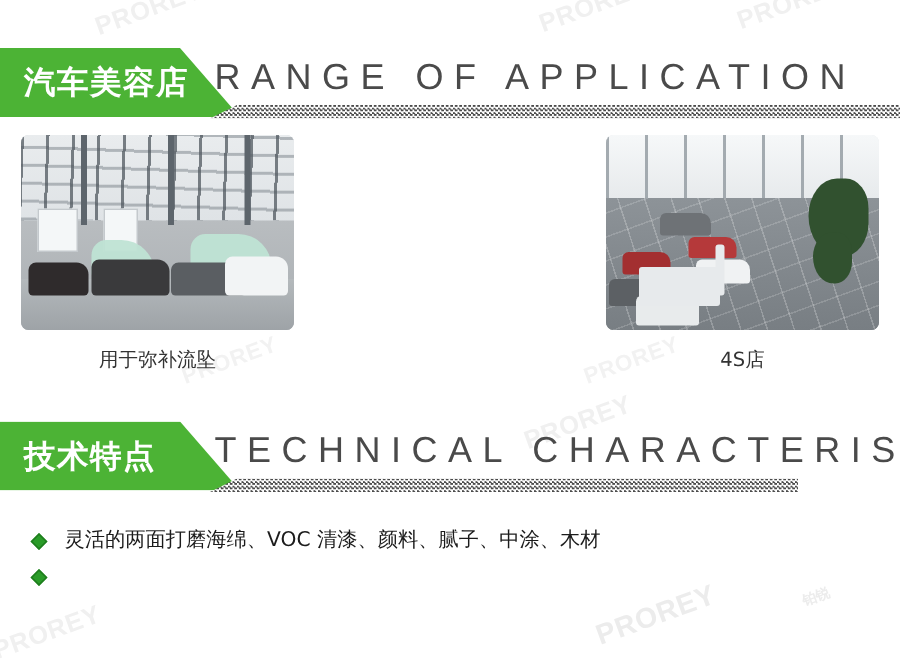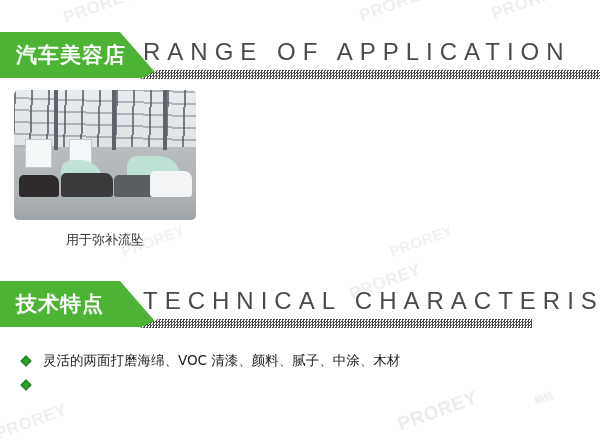--- a/index.html
+++ b/index.html
@@ -205,20 +205,37 @@
       <div class="cover" style="left:62%;width:54px;height:30px;"></div>
       <div class="car" style="left:3%;width:40px;height:22px;background:#2f2b2c;"></div>
       <div class="car" style="left:26%;width:52px;height:24px;background:#3a3a3c;"></div>
       <div class="car" style="left:55%;width:50px;height:22px;background:#5a5e62;"></div>
       <div class="car" style="right:2%;width:42px;height:26px;background:#f2f4f5;"></div>
     </div>
     <div class="caption">用于弥补流坠</div>
   </div>
 
 
+  <div class="card">
+    <div class="photo p3">
+      <div class="tile"></div>
+      <div class="glass"></div>
+      <div class="c" style="left:20%;top:40%;width:34px;height:15px;background:#6e7276;"></div>
+      <div class="c" style="left:30%;top:52%;width:32px;height:14px;background:#b5393a;"></div>
+      <div class="c" style="left:33%;top:64%;width:36px;height:16px;background:#f0f2f3;"></div>
+      <div class="c" style="left:6%;top:60%;width:32px;height:15px;background:#a32f30;"></div>
+      <div class="c" style="left:1%;top:74%;width:30px;height:18px;background:#5c6064;"></div>
+      <div class="c" style="left:11%;bottom:2%;width:42px;height:20px;background:#e8ebec;"></div>
+      <div class="rail" style="left:12%;bottom:12%;width:30%;height:26px;"></div>
+      <div class="rail" style="left:40%;bottom:18%;width:6px;height:34px;"></div>
+      <div class="plant" style="right:4%;top:22%;width:40px;height:52px;"></div>
+      <div class="plant" style="right:10%;top:50%;width:26px;height:34px;"></div>
+    </div>
+    <div class="caption">4S店</div>
+  </div>
 
 </div>
 
 <div class="section-header" id="header-tech">
   <div class="tag-shape">
     <span class="tag-label">技术特点</span>
   </div>
   <div class="en-title">TECHNICAL CHARACTERISTICS</div>
   <div class="hatch"></div>
 </div>

